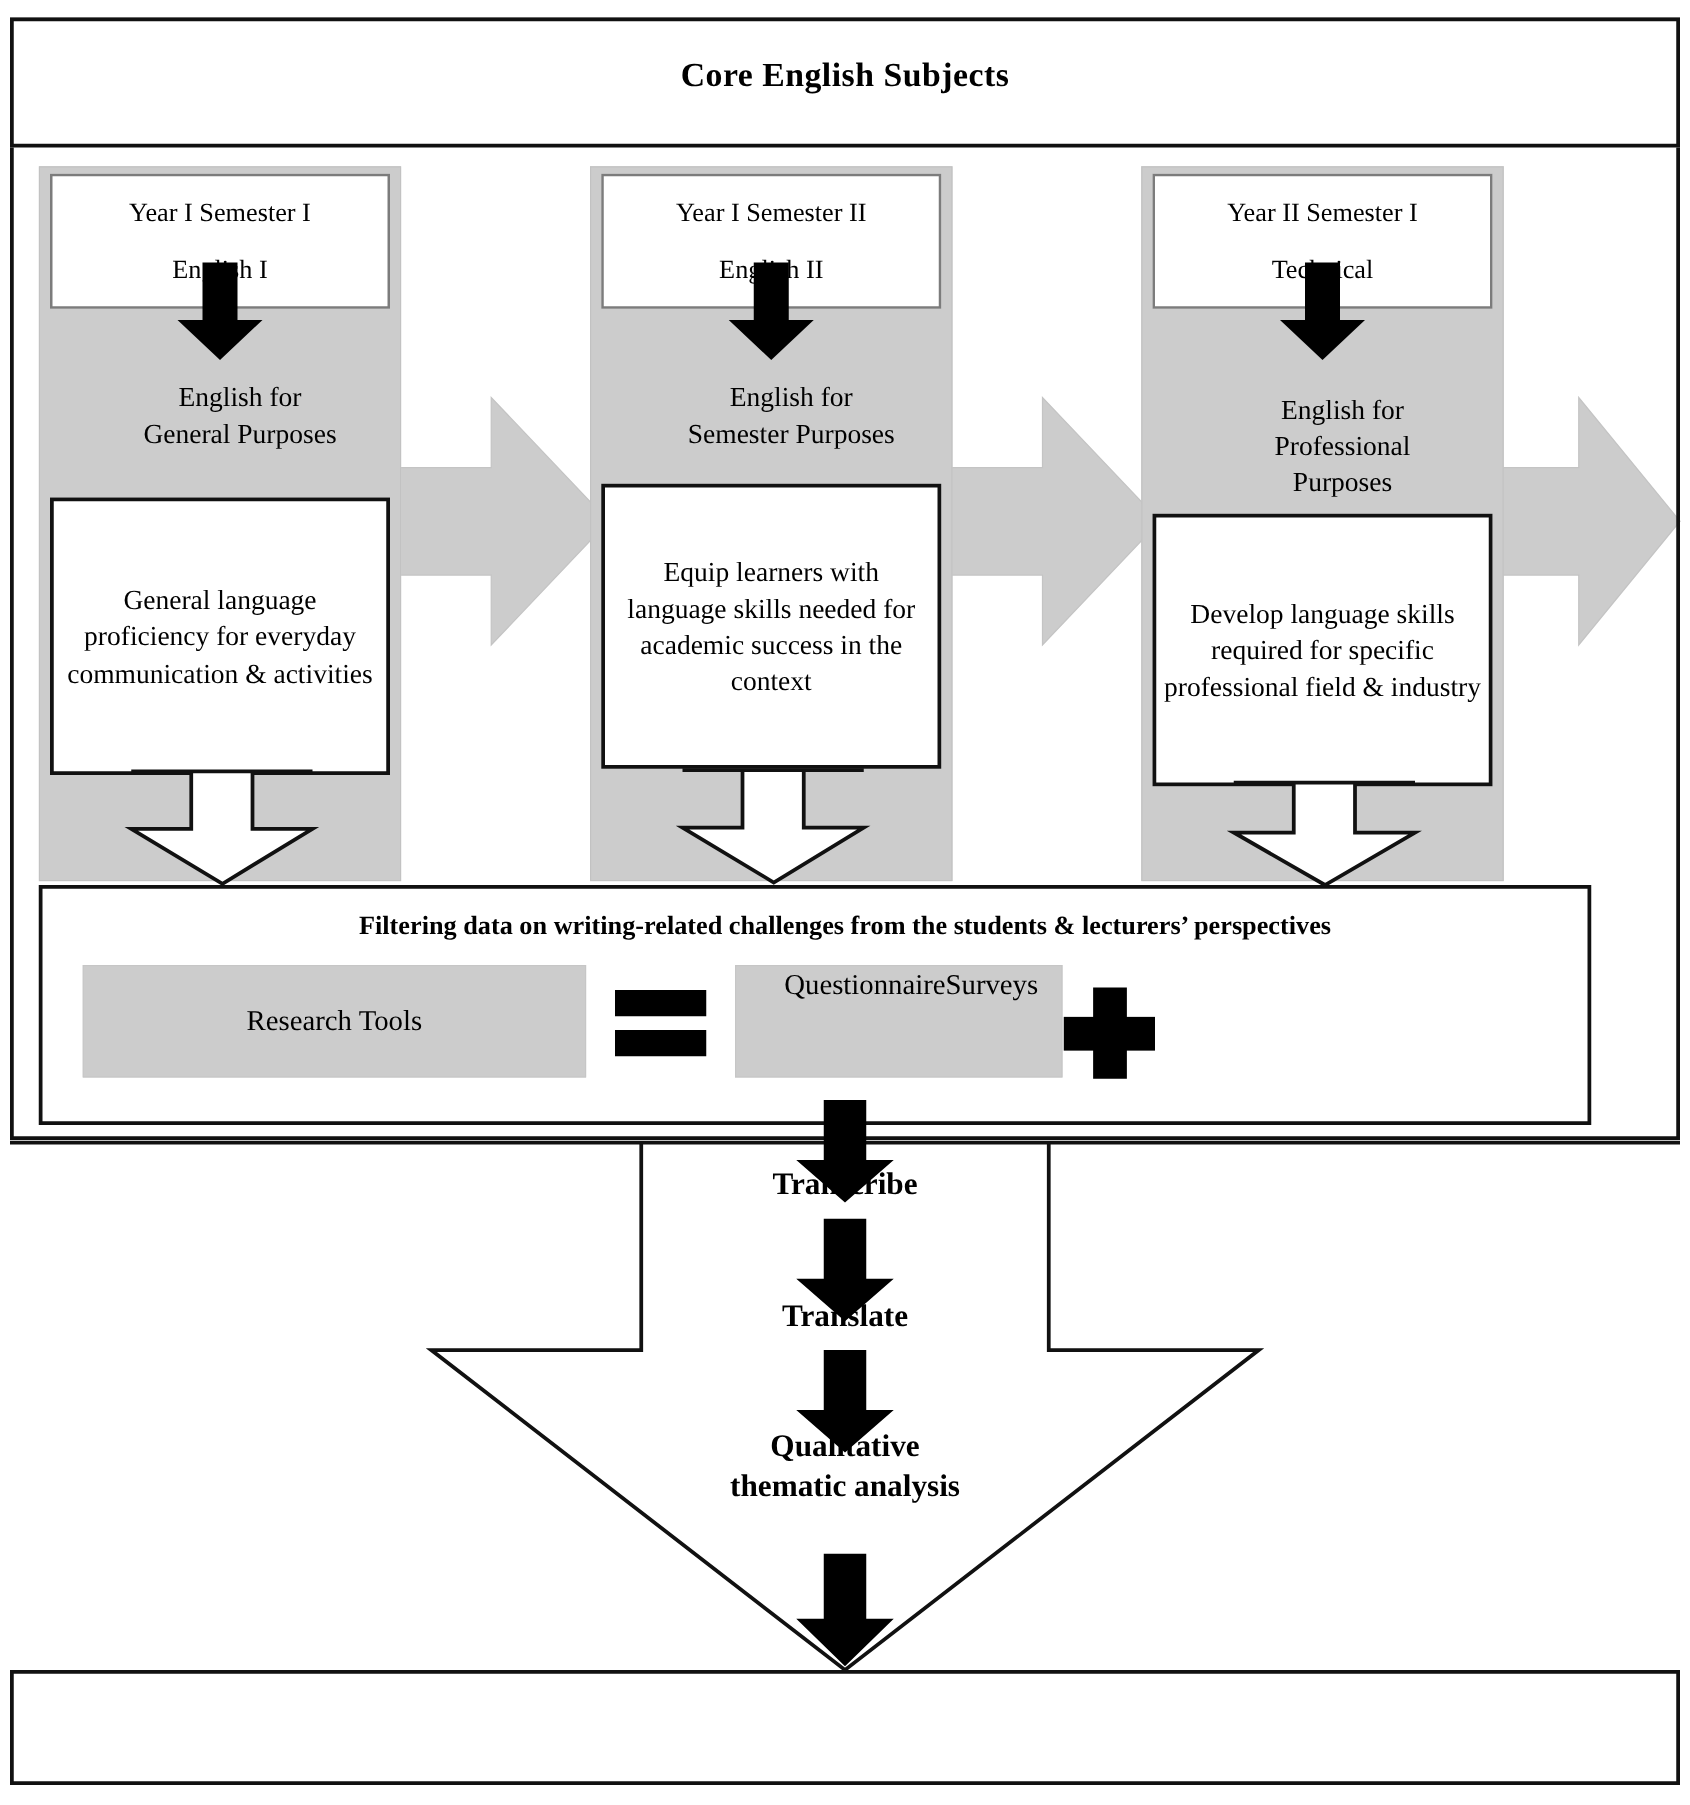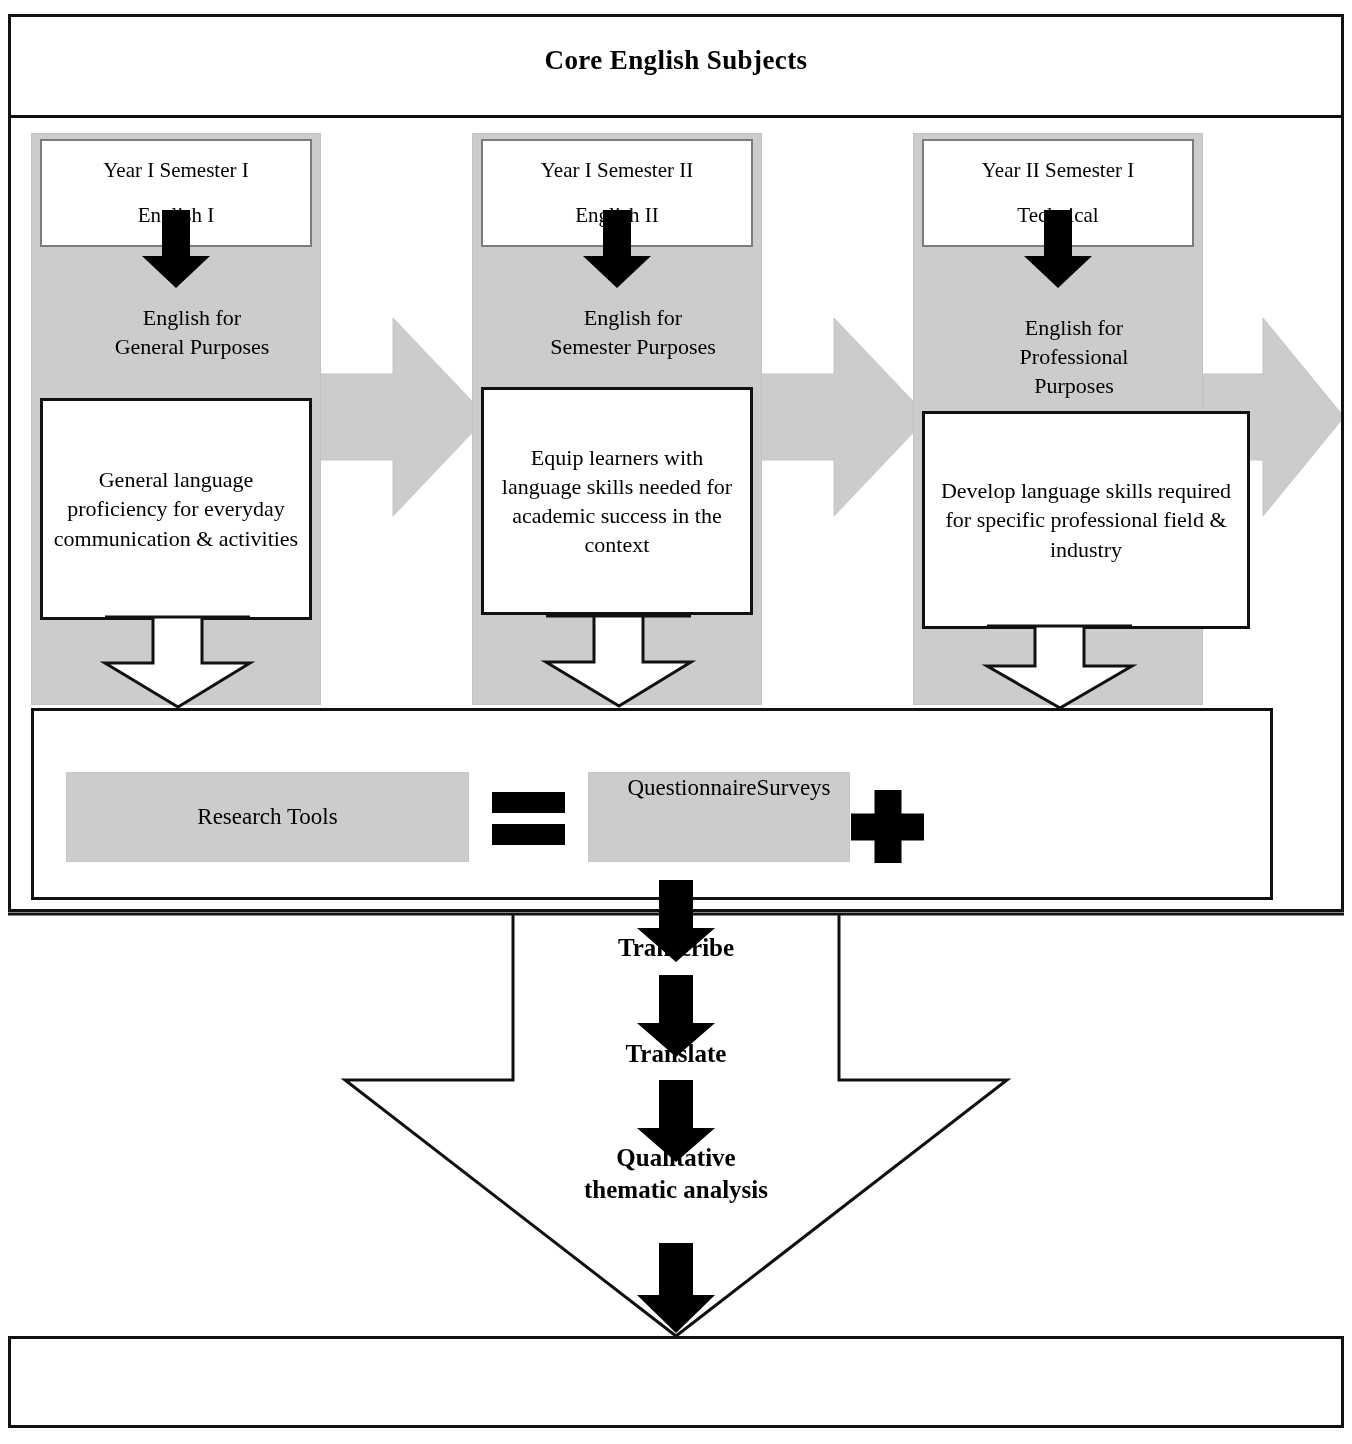--- a/index.html
+++ b/index.html
@@ -166,31 +166,32 @@
     <div class="blk-arrow" style="left:111px;top:77px;width:68px;height:78px;">
       <svg width="68" height="78" viewBox="0 0 68 78">
         <polygon points="20,0 48,0 48,46 68,46 34,78 0,46 20,46" fill="#000000"></polygon>
       </svg>
     </div>
     <div class="purpose-label" style="top:180px;">
       <span>English for</span><br>
       <span>Professional</span><br>
       <span>Purposes</span>
     </div>
-    <div class="desc-box" style="left:9px;top:278px;width:328px;height:218px;font-family:Liberation Serif, serif;">
+    <div class="desc-box" style="left:9px;top:278px;width:272px;height:218px;font-family:Liberation Serif, serif;">
       <span>Develop language skills required for specific professional field &amp; industry</span>
     </div>
     <div class="white-arrow" style="left:74px;top:493px;width:145px;height:82px;">
       <svg width="145" height="82" viewBox="0 0 145 82">
         <polygon points="0,0 48,0 48,40 0,40 73,82 145,40 97,40 97,0 145,0" fill="#ffffff" stroke="#111111" stroke-width="3" stroke-linejoin="miter"></polygon>
       </svg>
     </div>
   </div>
 
   <div class="filter-panel"></div>
+  <div class="filter-title" style="top:728px;">Filtering data on writing-related challenges from the students &amp; lecturers’ perspectives</div>
 
   <div class="tool-box lefty" style="left:66px;top:772px;width:403px;height:90px;justify-content:center;padding-left:0;text-align:center;">
     <span>Research Tools</span>
   </div>
 
   <div class="eq-sign" style="left:492px;top:792px;width:73px;height:53px;">
     <span style="top:0;"></span>
     <span style="bottom:0;"></span>
   </div>
 

